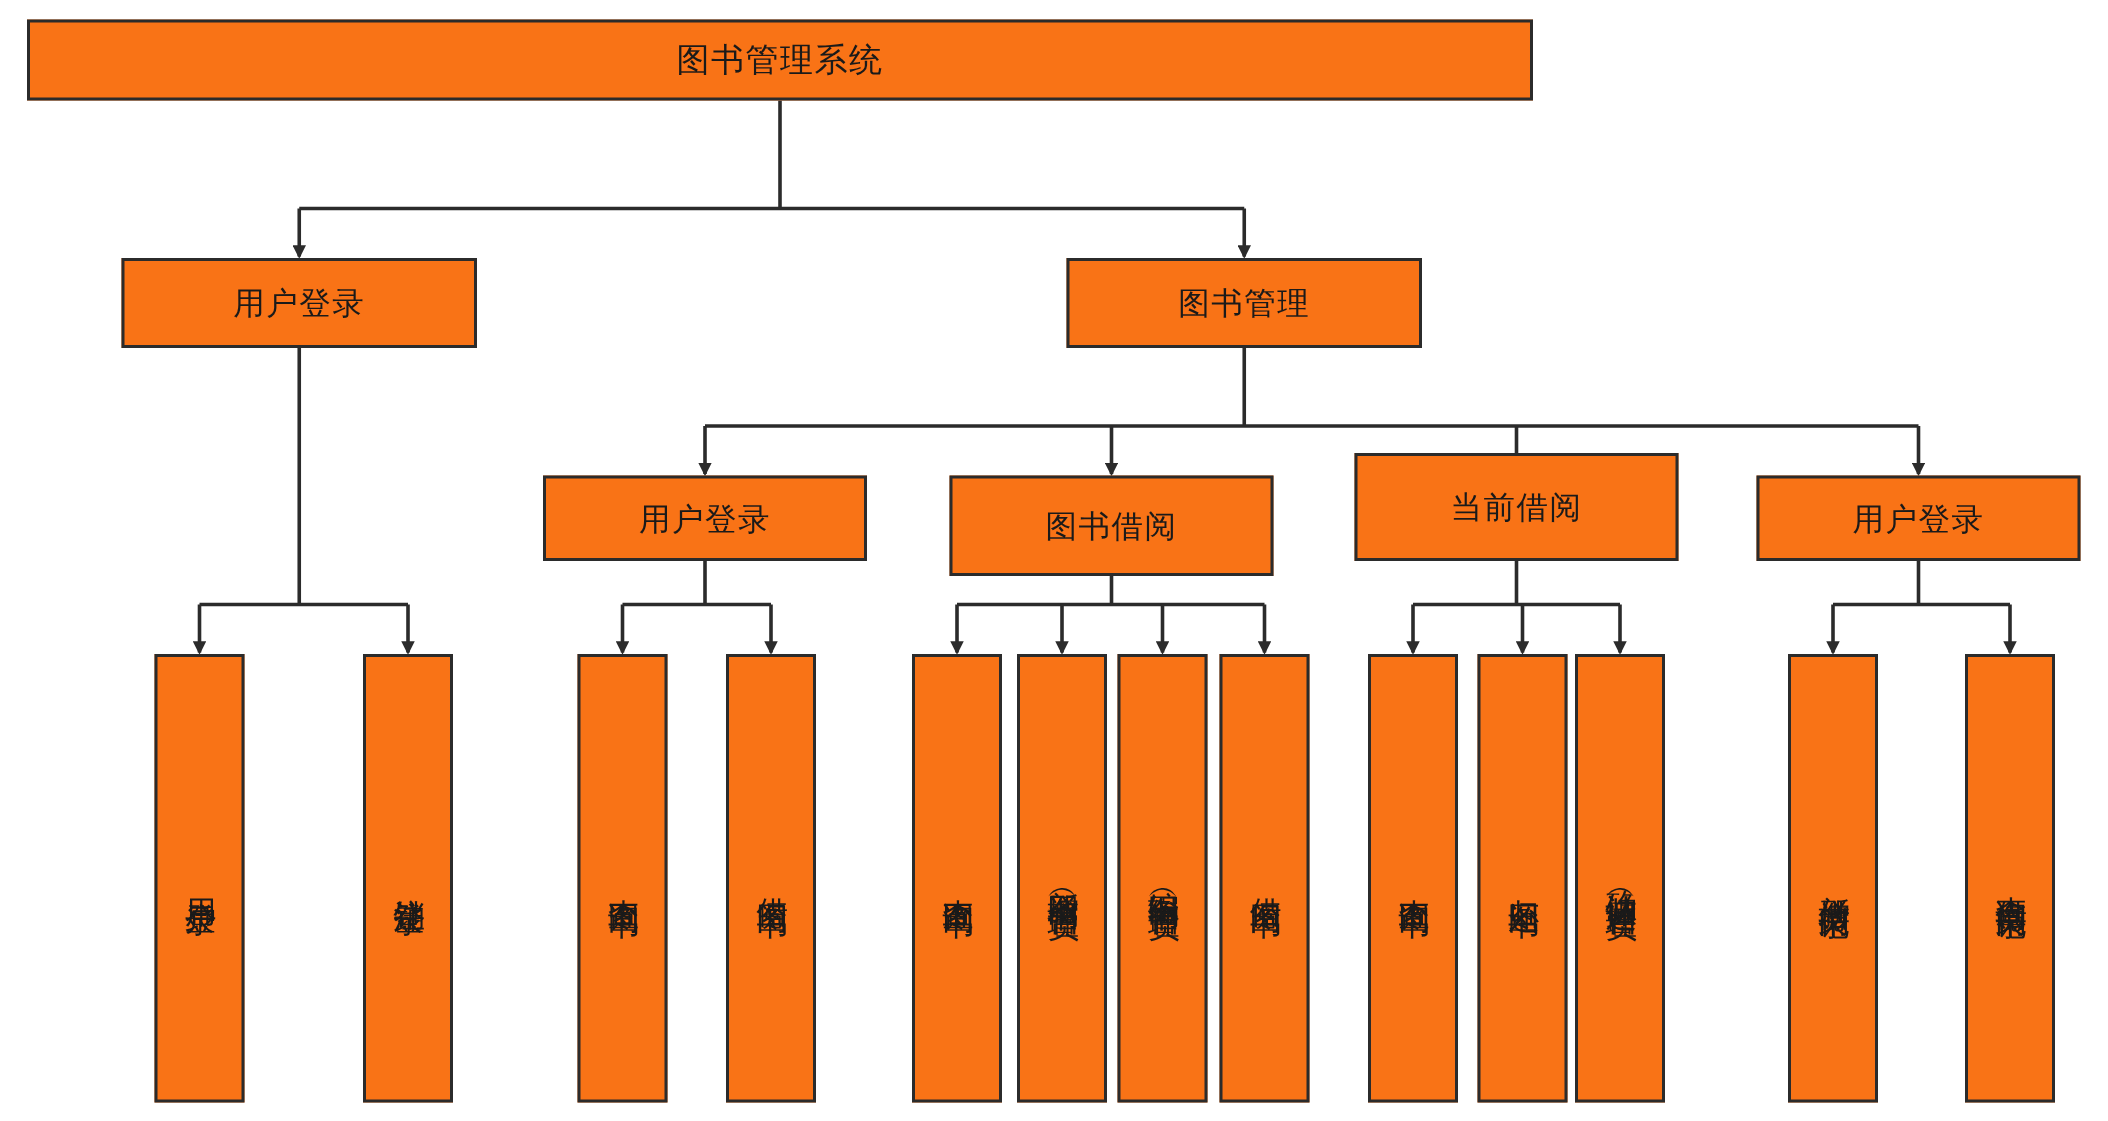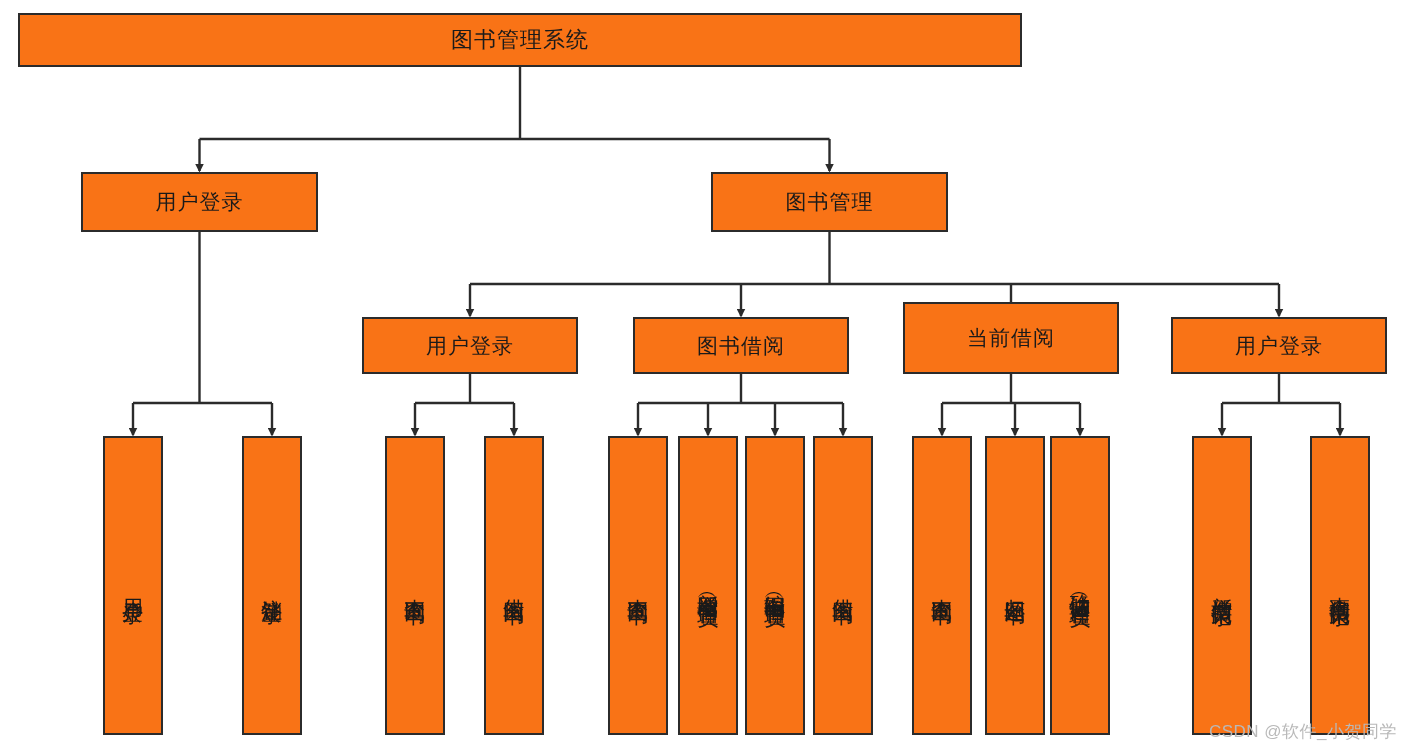--- a/index.html
+++ b/index.html
@@ -119,21 +119,21 @@
       </div>
       <div class="node horiz" style="left: 81px; top: 172px; width: 237px; height: 60px;">
         <span class="htext">用户登录</span>
       </div>
       <div class="node horiz" style="left: 711px; top: 172px; width: 237px; height: 60px;">
         <span class="htext">图书管理</span>
       </div>
       <div class="node horiz" style="left: 362px; top: 317px; width: 216px; height: 57px;">
         <span class="htext">用户登录</span>
       </div>
-      <div class="node horiz" style="left: 633px; top: 317px; width: 216px; height: 57px;">
+      <div class="node horiz" style="left: 633px; top: 317px; width: 216px; height: 67px;">
         <span class="htext">图书借阅</span>
       </div>
       <div class="node horiz" style="left: 903px; top: 302px; width: 216px; height: 72px;">
         <span class="htext">当前借阅</span>
       </div>
       <div class="node horiz" style="left: 1171px; top: 317px; width: 216px; height: 57px;">
         <span class="htext">用户登录</span>
       </div>
       <div class="node vert" style="left: 103px; top: 436px; width: 60px; height: 299px;">
         <span class="vtext">用户登录</span>
@@ -169,14 +169,13 @@
         <span class="vtext">确认归还（管理员）</span>
       </div>
       <div class="node vert" style="left: 1192px; top: 436px; width: 60px; height: 299px;">
         <span class="vtext">新增借阅记录</span>
       </div>
       <div class="node vert" style="left: 1310px; top: 436px; width: 60px; height: 299px;">
         <span class="vtext">查询借阅记录</span>
       </div>
     </div>
 
-  <div class="watermark">CSDN @软件_小贺同学</div>
 </div>
 
 </body></html>

